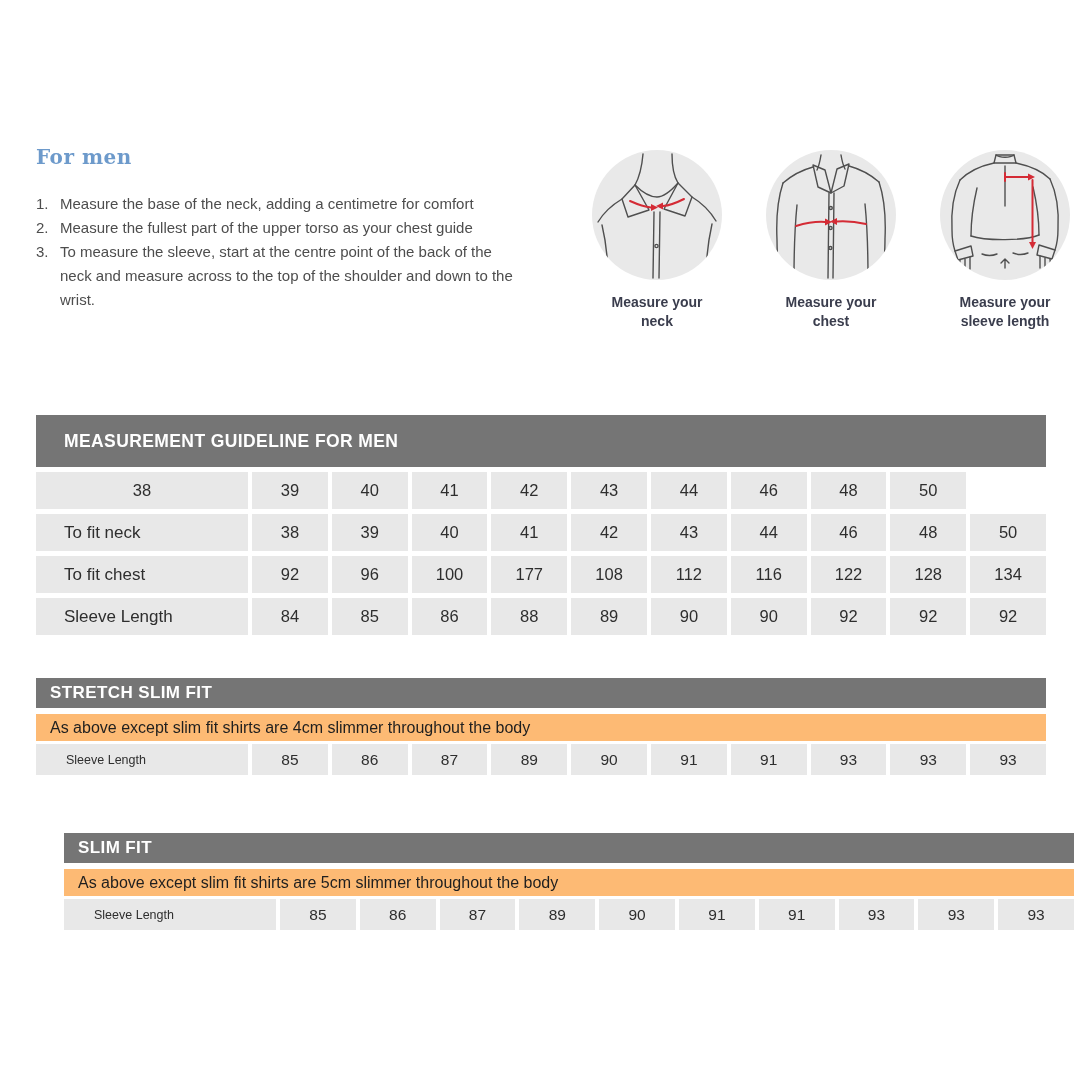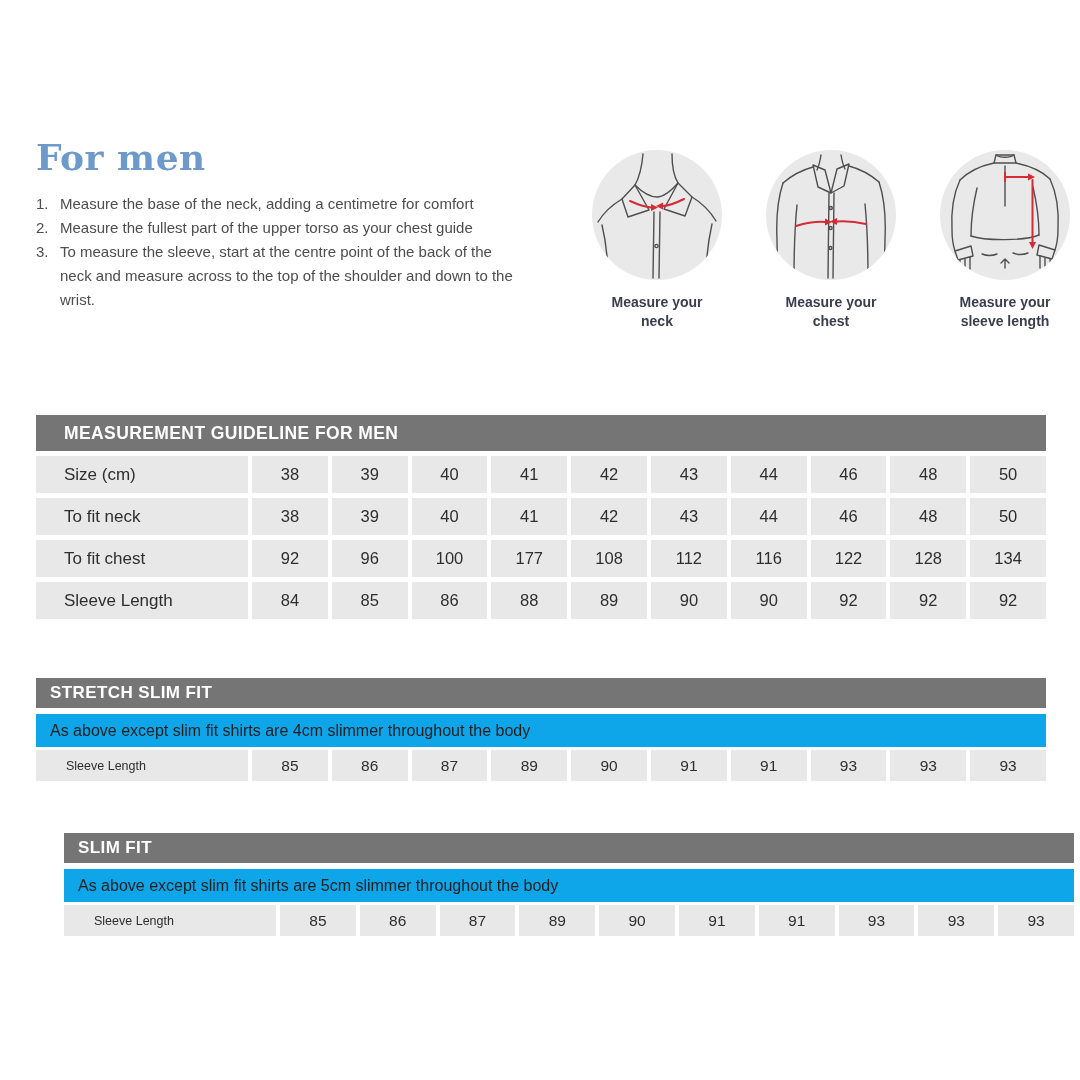--- a/index.html
+++ b/index.html
@@ -1,50 +1,50 @@
 <!DOCTYPE html>
 <html><head>
 <meta charset="utf-8">
 <style>
   html,body{margin:0;padding:0;background:#ffffff;}
   .sheet{position:relative;width:1080px;height:1080px;background:#ffffff;
          font-family:"Liberation Sans",sans-serif;overflow:hidden;}
 
   
-  .page-title{position:absolute;left:36px;top:136px;margin:0;
+  .page-title{position:absolute;left:36px;top:145px;margin:0;
               font-family:"DejaVu Serif",serif;font-weight:bold;
-              font-size:36px;letter-spacing:.5px;color:#6d9acb;}
+              font-size:20px;letter-spacing:.5px;color:#6d9acb;}
   .steps{position:absolute;left:36px;top:192px;width:510px;
          font-size:15px;line-height:24px;color:#4d4d4d;}
   .step{display:flex;}
   .step-num{width:24px;flex:none;}
   .step-text{flex:1;max-width:462px;}
 
   
   .figures{position:absolute;left:582px;top:150px;display:flex;gap:24px;}
   .figure{width:150px;display:flex;flex-direction:column;align-items:center;}
   .figure svg{width:130px;height:130px;display:block;}
   .caption{margin-top:13px;text-align:center;font-size:14px;
            line-height:19px;color:#3a3d4d;font-weight:bold;}
 
   
   .tbl{position:absolute;left:36px;width:1010px;}
   .main-table{top:415px;}
   .stretch-table{top:678px;}
   .slim-table{top:833px;margin-left:28px;}
   .bar{background:#757575;color:#ffffff;font-weight:bold;
        display:flex;align-items:center;letter-spacing:.4px;}
-  .main-bar{height:36px;padding-left:28px;font-size:17.5px;}
+  .main-bar{height:52px;padding-left:28px;font-size:17.5px;}
   .sub-bar{height:30px;padding-left:14px;font-size:17px;}
   .grid-row{display:grid;grid-template-columns:212px repeat(10,1fr);column-gap:4px;}
   .main-table .grid-row{height:37px;margin-top:5px;}
   .cell,.label-cell{background:#e8e8e8;display:flex;align-items:center;
                     justify-content:center;font-size:16.5px;color:#2e2e2e;}
   .label-cell{justify-content:flex-start;padding-left:28px;font-size:17px;}
-  .note{margin-top:6px;height:33px;background:#0ea5e9;display:flex;
+  .note{margin-top:6px;height:27px;background:#fdba74;display:flex;
         align-items:center;padding-left:14px;font-size:16px;color:#1f1f1f;}
   .sub-row{height:31px;margin-top:3px;}
   .sub-row .label-cell{font-size:12.5px;padding-left:30px;}
   .sub-row .cell{font-size:15.5px;}
 </style>
 </head>
 <body>
 
 <div class="sheet">
 
@@ -182,21 +182,20 @@
       <div class="caption">
         <div>Measure your</div>
         <div>sleeve length</div>
       </div>
     </div>
   </div>
 
   <div class="tbl main-table">
     <div class="bar main-bar">MEASUREMENT GUIDELINE FOR MEN</div>
     <div class="grid-row">
-      <div class="label-cell">Size (cm)</div>
     <div class="cell">38</div>
         <div class="cell">39</div>
         <div class="cell">40</div>
         <div class="cell">41</div>
         <div class="cell">42</div>
         <div class="cell">43</div>
         <div class="cell">44</div>
         <div class="cell">46</div>
         <div class="cell">48</div>
         <div class="cell">50</div>

